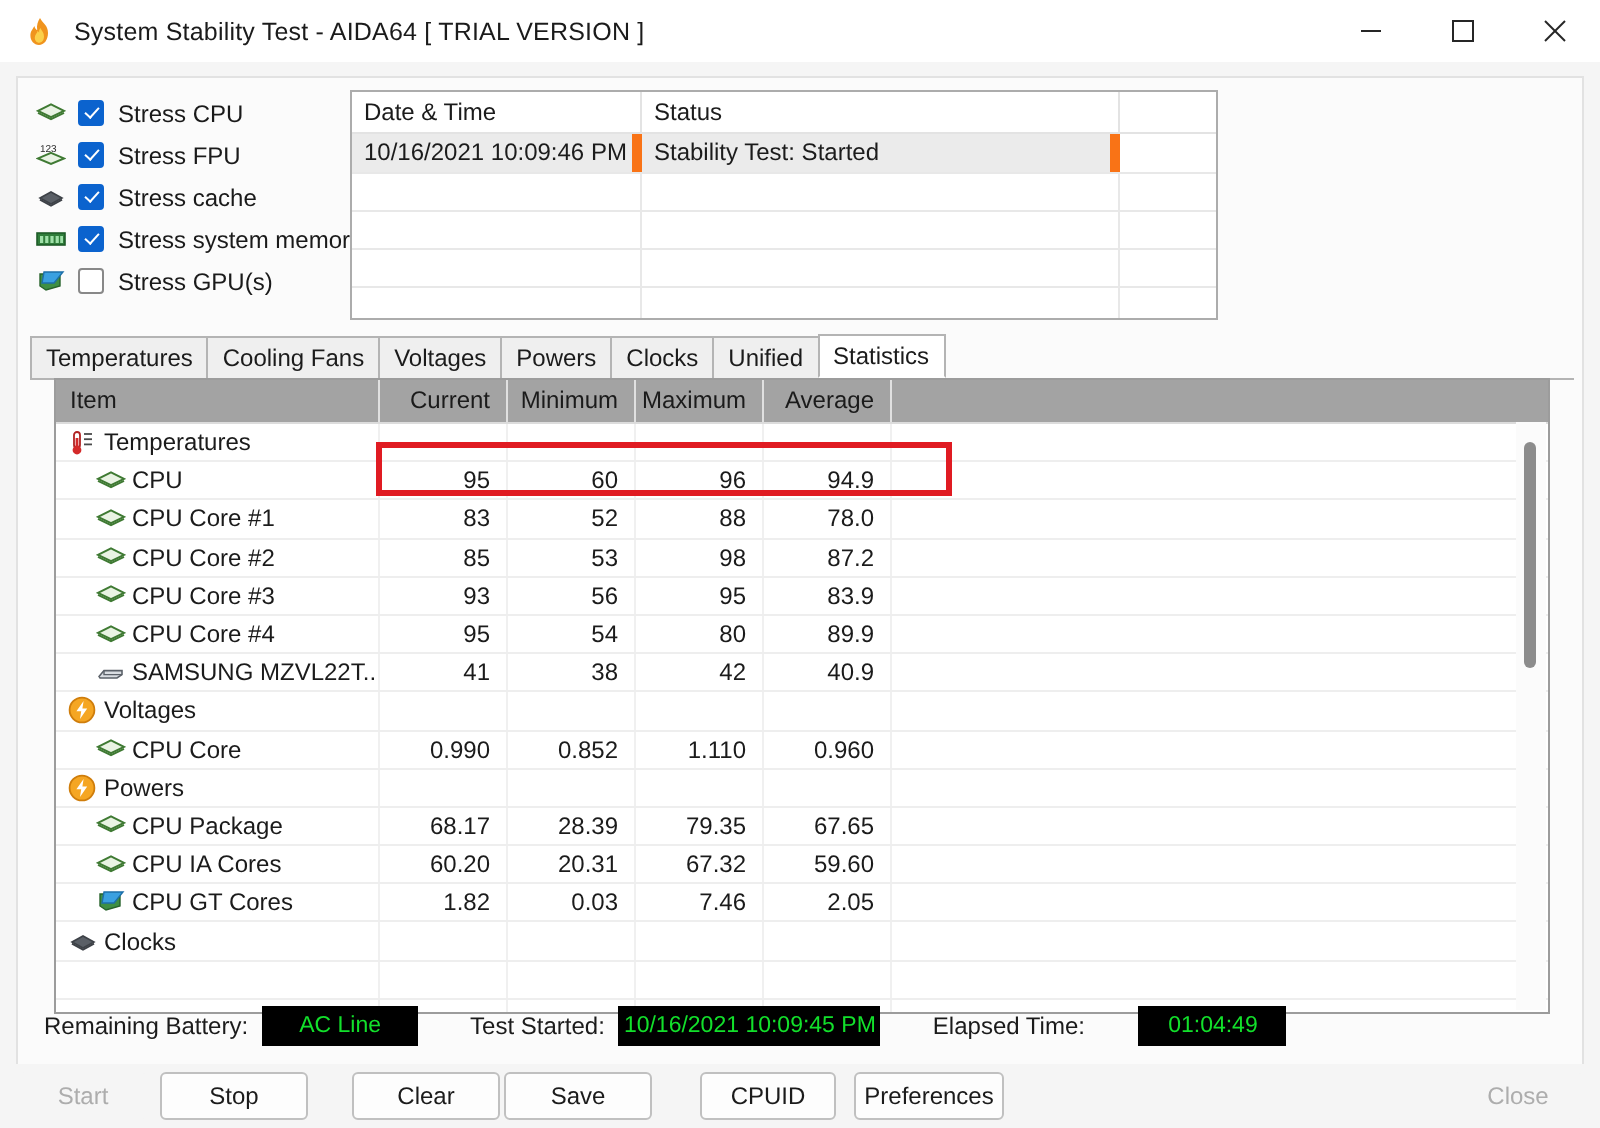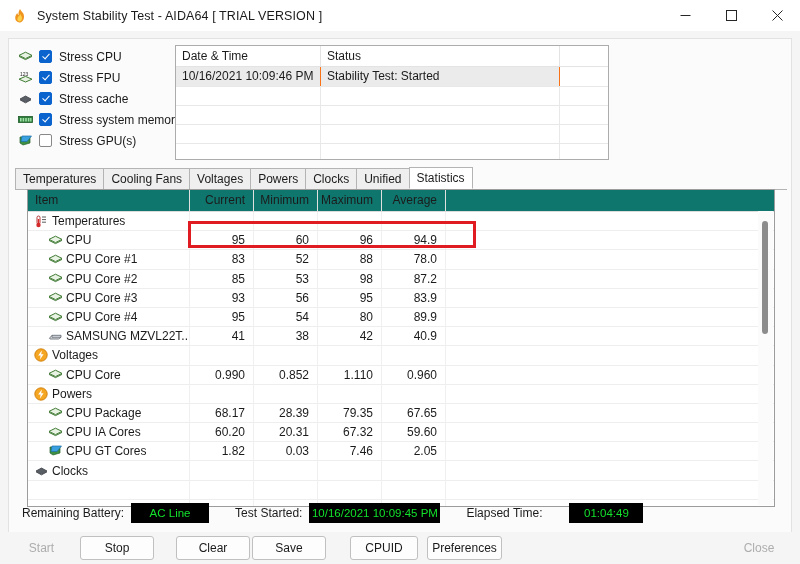--- a/index.html
+++ b/index.html
@@ -147,21 +147,21 @@
     display: flex;
     height: 19px;
     background: #ebebeb;
   }
   .log-c {
     font-size: 12px;
     color: #1b1b1b;
     padding: 2px 0 0 6px;
     box-sizing: border-box;
     height: 19px;
-    border-right: 1px solid #f97316;
+    border-right: 5px solid #f97316;
     white-space: nowrap;
   }
   .log-c.c0 { width: 145px; }
   .log-c.c1 { width: 239px; background:#ebebeb; }
   .log-c.c2 { width: 48px; border-right: none; background: #ffffff; }
   .log-empty {
     display: flex;
     height: 19px;
   }
   .log-e {
@@ -211,21 +211,21 @@
     left: 18px; top: 150px;
     width: 748px; height: 318px;
     background: #ffffff;
     border: 1px solid #9c9c9c;
     box-sizing: border-box;
     overflow: hidden;
   }
   #stathead {
     display: flex;
     height: 21px;
-    background: #0f766e;
+    background: #a3a3a3;
     border-bottom: 1px solid #dcdcdc;
   }
   .st-h {
     font-size: 12px;
     color: #1b1b1b;
     box-sizing: border-box;
     height: 21px;
     padding-top: 3px;
     border-right: 1px solid #e0e0e0;
     white-space: nowrap;

